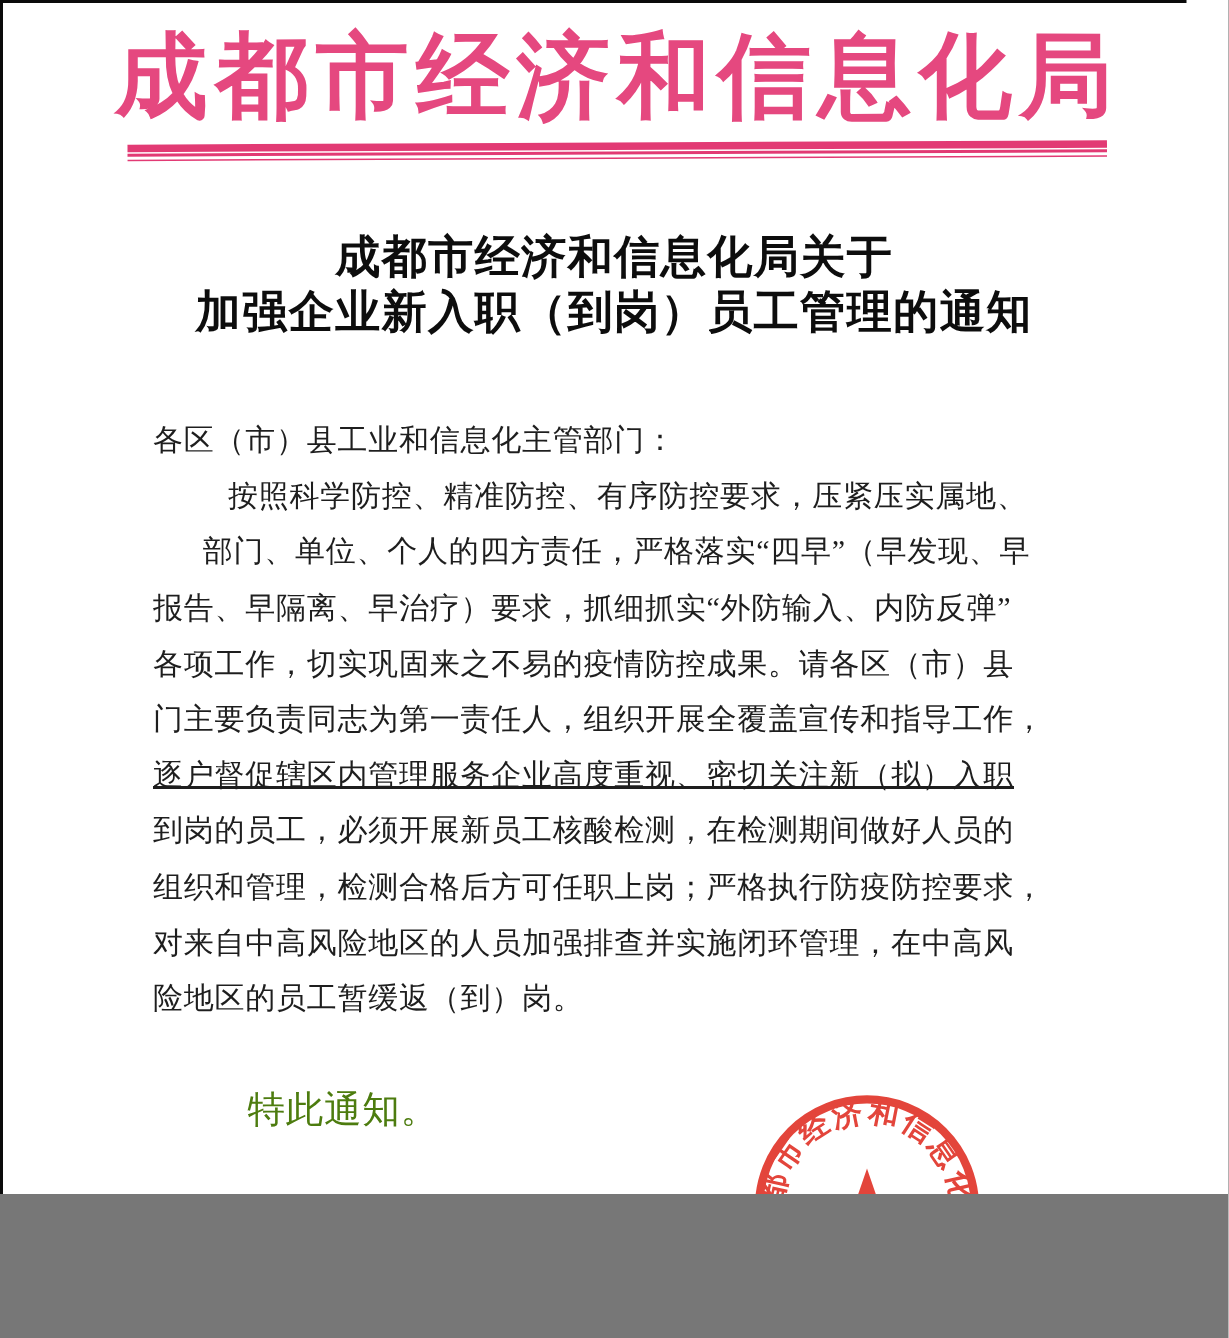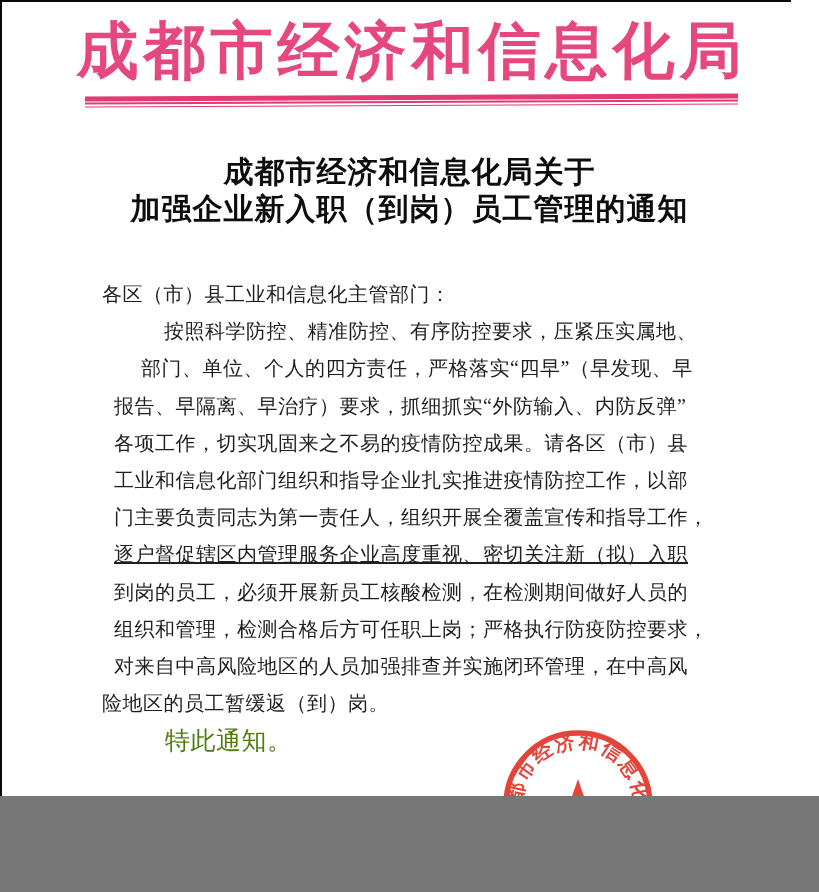--- a/index.html
+++ b/index.html
@@ -27,21 +27,21 @@
     position:absolute;left:0;top:153px;width:819px;text-align:center;
     font-weight:bold;color:#0d0d0d;font-size:30px;line-height:37px;letter-spacing:1px;
   }
 
   
   .body-block{
     position:absolute;left:102px;top:276px;width:618px;
     font-size:20px;line-height:37.2px;color:#1e1e1e;letter-spacing:0.5px;
   }
   .body-block div{white-space:nowrap;}
-  .fit-line{transform-origin:0 50%;margin-left:12px;}
+  .fit-line{transform-origin:0 50%;}
   .indent{text-indent:50px;}
 
   .closing{
     position:absolute;left:102px;top:722px;width:618px;
     font-size:25px;line-height:37.2px;color:#4d7c0f;text-indent:63px;letter-spacing:0.5px;
   }
 
   
   .sig-agency{
     position:absolute;left:474px;top:800px;width:214px;text-align:center;
@@ -79,21 +79,20 @@
     <div>加强企业新入职（到岗）员工管理的通知</div>
   </div>
 
   <div class="body-block">
     <div>各区（市）县工业和信息化主管部门：</div>
     <div id="just-lines">
         <div class="fit-line indent" style="transform: scaleX(1);">按照科学防控、精准防控、有序防控要求，压紧压实属地、</div>
         <div class="fit-line" style="transform: scaleX(1); text-align: center;">部门、单位、个人的四方责任，严格落实“四早”（早发现、早</div>
         <div class="fit-line" style="transform: scaleX(1);">报告、早隔离、早治疗）要求，抓细抓实“外防输入、内防反弹”</div>
         <div class="fit-line" style="transform: scaleX(1);">各项工作，切实巩固来之不易的疫情防控成果。请各区（市）县</div>
-        <div class="fit-line" style="transform: scaleX(1);">工业和信息化部门组织和指导企业扎实推进疫情防控工作，以部</div>
         <div class="fit-line" style="transform: scaleX(1);">门主要负责同志为第一责任人，组织开展全覆盖宣传和指导工作，</div>
         <div class="fit-line" style="transform: scaleX(1); text-decoration: underline;">逐户督促辖区内管理服务企业高度重视、密切关注新（拟）入职</div>
         <div class="fit-line" style="transform: scaleX(1);">到岗的员工，必须开展新员工核酸检测，在检测期间做好人员的</div>
         <div class="fit-line" style="transform: scaleX(1);">组织和管理，检测合格后方可任职上岗；严格执行防疫防控要求，</div>
         <div class="fit-line" style="transform: scaleX(1);">对来自中高风险地区的人员加强排查并实施闭环管理，在中高风</div>
       </div>
     <div>险地区的员工暂缓返（到）岗。</div>
   </div>
 
   <div class="closing">特此通知。</div>

